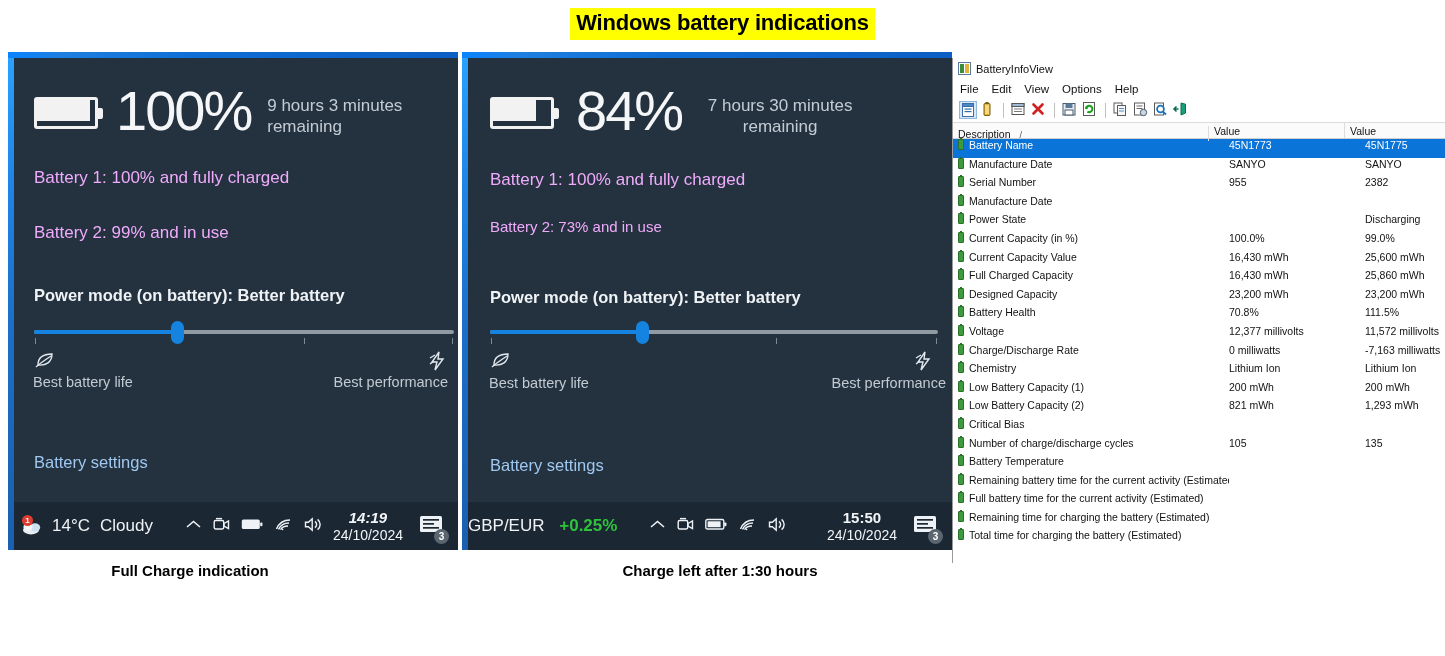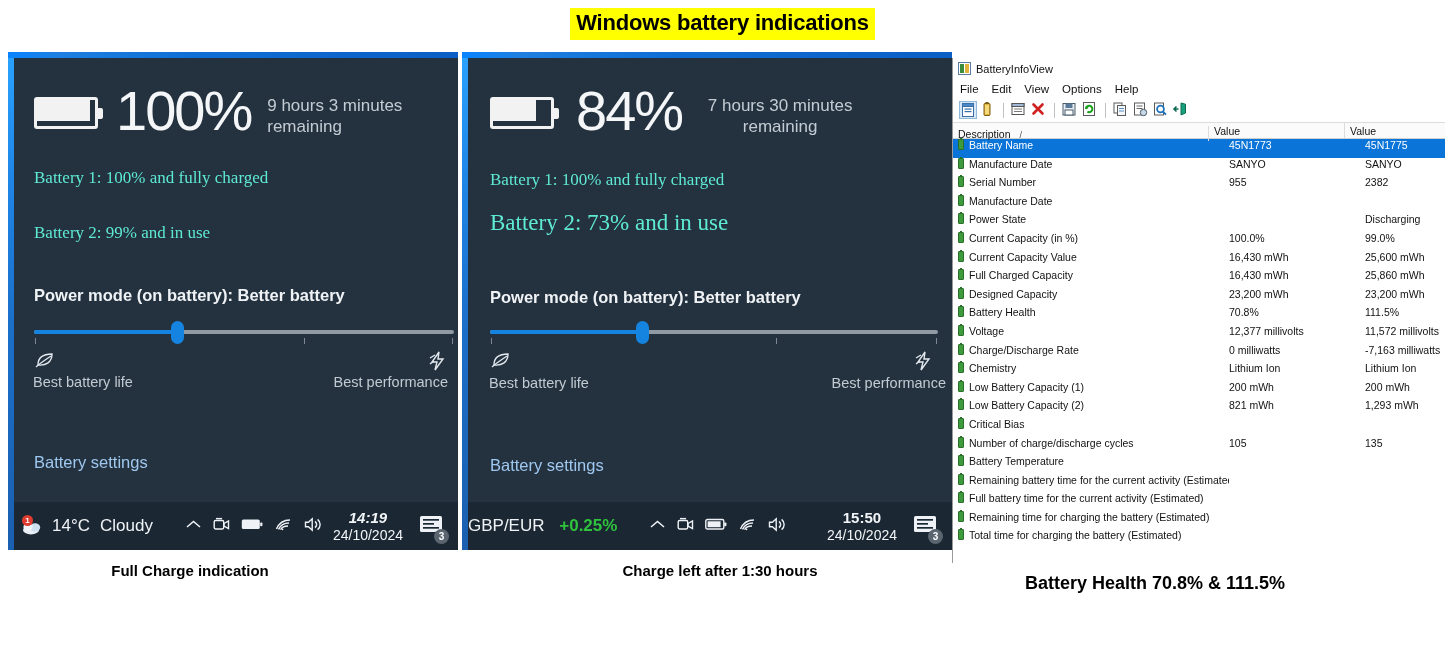--- a/index.html
+++ b/index.html
@@ -51,21 +51,21 @@
   .bat-icon { position: relative; }
   .bat-shell {
     border: 3px solid #f2f2f2; border-radius: 3px;
     background: transparent;
   }
   .bat-fill { position: absolute; background: #f2f2f2; }
   .bat-nub { position: absolute; background: #f2f2f2; border-radius: 0 2px 2px 0; }
   .bat-pct { color: #f4f6f8; font-weight: 300; letter-spacing: -2px; line-height: 1; }
   .bat-remain { color: #c3ccd4; line-height: 1.25; }
 
-  .bat-line { position: absolute; color: #5eead4; font-family: Liberation Serif, serif; }
+  .bat-line { position: absolute; color: #f0abfc; }
 
   .pm-title { position: absolute; color: #f0f3f6; }
   .slider-track { position: absolute; height: 4px; background: #8f9aa3; border-radius: 2px; }
   .slider-fill { position: absolute; height: 4px; background: #1484e0; border-radius: 2px; left: 0; top: 0; }
   .slider-thumb { position: absolute; background: #1484e0; border-radius: 7px; }
   .tick { position: absolute; width: 1px; background: #7d8892; }
   .leaf-ic, .bolt-ic { position: absolute; color: #e2e8ee; }
   .cap-left, .cap-right { position: absolute; color: #c2cbd3; }
   .bat-settings { position: absolute; color: #9fc8f0; }
 
@@ -281,21 +281,21 @@
             <div class="bat-shell" style="width:64px; height:32px;">
               <div class="bat-fill" style="left:2px; top:2px; width:44px; height:22px;"></div>
             </div>
             <div class="bat-nub" style="left:64px; top:11px; width:5px; height:11px;"></div>
           </div>
           <div class="bat-pct" style="font-size:56px; margin-left:22px;">84%</div>
           <div class="bat-remain" style="font-size:17px; margin-left:18px; margin-top:12px; width:160px;text-align:center;">7 hours 30 minutes remaining</div>
         </div>
 
         <div class="bat-line" style="left:22px; top:112px; font-size:17px;">Battery 1: 100% and fully charged</div>
-        <div class="bat-line" style="left:22px; top:152px; font-size:23px;">Battery 2: 73% and in use</div>
+        <div class="bat-line" style="left:22px; top:160px; font-size:15px;">Battery 2: 73% and in use</div>
 
         <div class="pm-title" style="left:22px; top:230px; font-size:16.5px; font-weight:600;">Power mode (on battery): Better battery</div>
 
         <div class="slider-track" style="left:22px; top:272px; width:448px;">
           <div class="slider-fill" style="width:152px;"></div>
         </div>
         <div class="slider-thumb" style="left:168px; top:263px; width:13px; height:23px;"></div>
         <div class="tick" style="left:23px;  top:280px; height:6px;"></div>
         <div class="tick" style="left:308px; top:280px; height:6px;"></div>
         <div class="tick" style="left:468px; top:280px; height:6px;"></div>
@@ -657,15 +657,14 @@
           <div class="rc-desc">Total  time for charging the battery (Estimated)</div>
           <div class="rc-v1"></div>
           <div class="rc-v2"></div>
         </div>
       </div>
 
   </div>
 
   <div class="caption" id="cap1">Full Charge indication</div>
   <div class="caption" id="cap2">Charge left after 1:30 hours</div>
-  <div class="caption" id="cap3">Battery Health 70.8% &amp; 111.5%</div>
 
 </div>
 
 </body></html>

